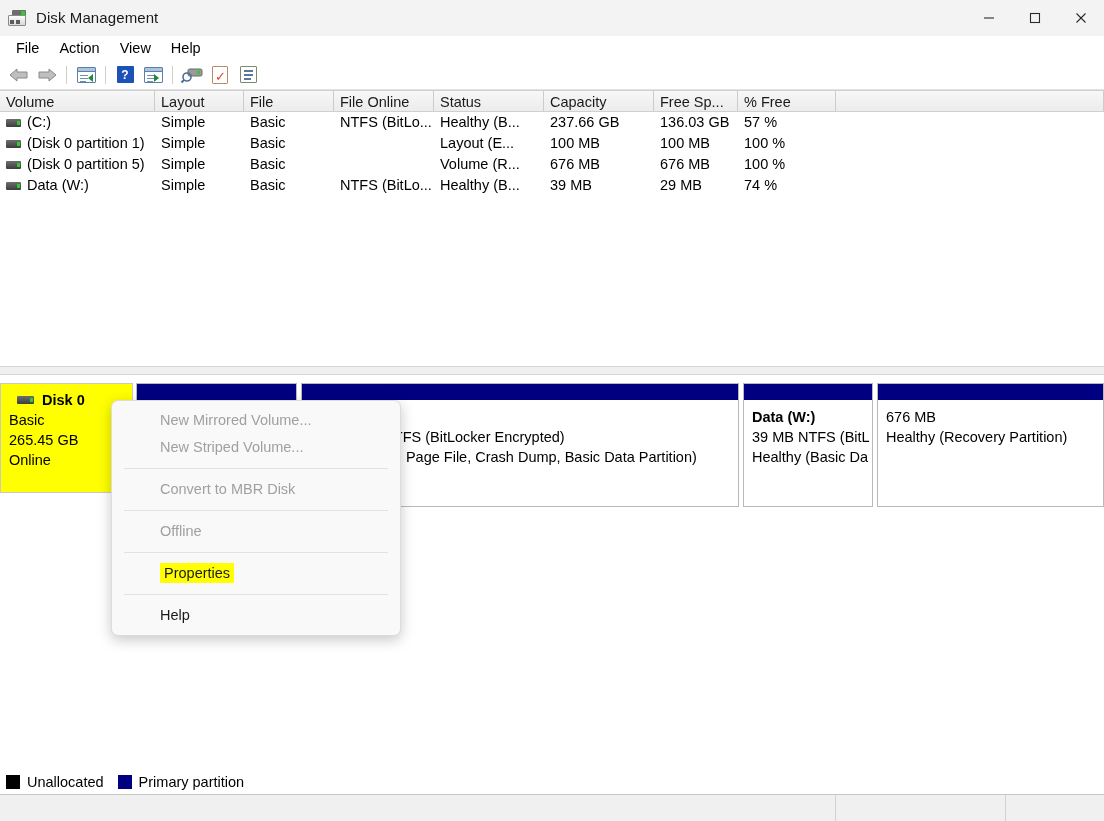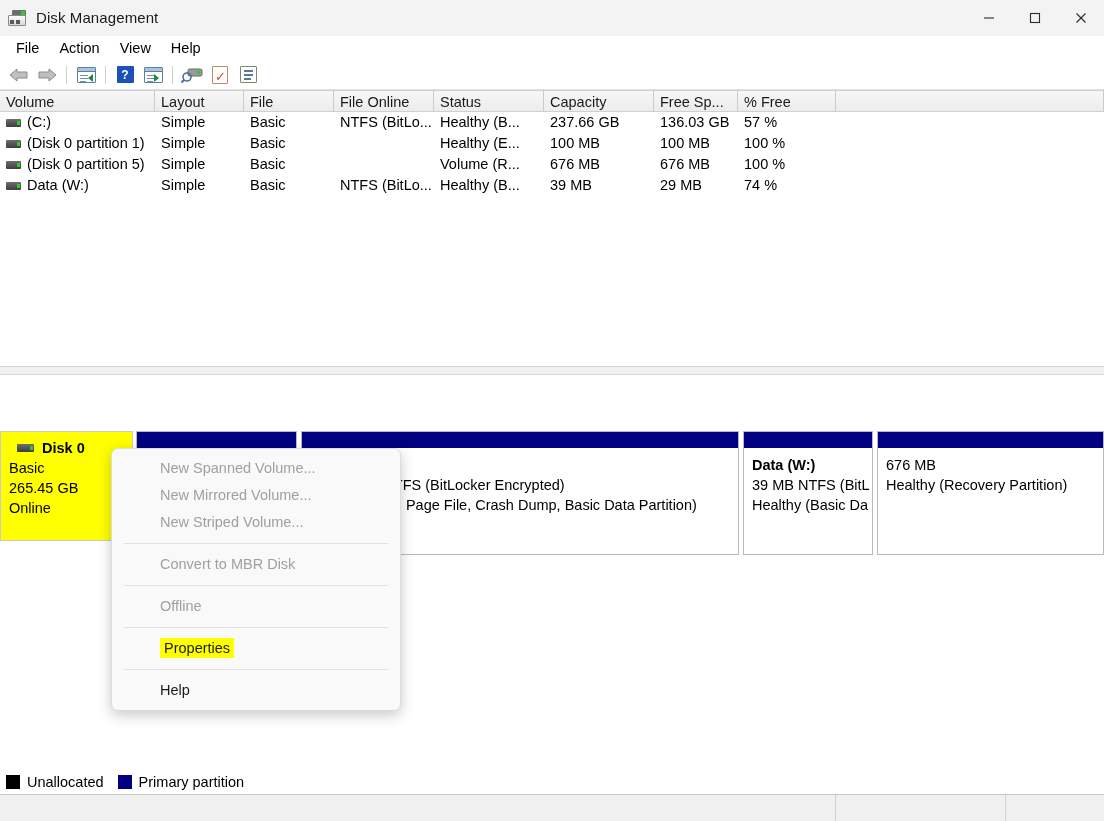--- a/index.html
+++ b/index.html
@@ -146,21 +146,20 @@
     background: #f0f0f0;
     border-top: 1px solid #d6d6d6;
     border-bottom: 1px solid #d6d6d6;
   }
 
   
   .diskview {
     position: relative;
     background: #ffffff;
     height: 362px;
-    margin-top: 48px;
   }
   .diskrow {
     position: absolute;
     left: 0; top: 8px;
     width: 1104px;
     height: 126px;
   }
   .diskinfo {
     position: absolute;
     left: 0; top: 0;
@@ -386,21 +385,21 @@
     <div class="cell" style="width:98px">57 %</div>
   </div>
 
   <div class="vrow">
     <div class="cell" style="width:155px">
       <span class="vol-icon"></span><span>(Disk 0 partition 1)</span>
     </div>
     <div class="cell" style="width:89px">Simple</div>
     <div class="cell" style="width:90px">Basic</div>
     <div class="cell" style="width:100px"></div>
-    <div class="cell" style="width:110px">Healthy (E...</div>
+    <div class="cell" style="width:110px">Layout (E...</div>
     <div class="cell" style="width:110px">100 MB</div>
     <div class="cell" style="width:84px">100 MB</div>
     <div class="cell" style="width:98px">100 %</div>
   </div>
 
   <div class="vrow">
     <div class="cell" style="width:155px">
       <span class="vol-icon"></span><span>(Disk 0 partition 5)</span>
     </div>
     <div class="cell" style="width:89px">Simple</div>
@@ -478,21 +477,20 @@
           <div class="pname"></div>
           <div>676 MB</div>
           <div>Healthy (Recovery Partition)</div>
         </div>
       </div>
 
     </div>
   </div>
 
   <div class="ctxmenu" style="top:25px;">
-    <div class="ctxitem disabled">New Spanned Volume...</div>
     <div class="ctxitem disabled">New Mirrored Volume...</div>
     <div class="ctxitem disabled">New Striped Volume...</div>
     <div class="ctxsep"></div>
     <div class="ctxitem disabled">Convert to MBR Disk</div>
     <div class="ctxsep"></div>
     <div class="ctxitem disabled">Offline</div>
     <div class="ctxsep"></div>
     <div class="ctxitem"><span class="hl">Properties</span></div>
     <div class="ctxsep"></div>
     <div class="ctxitem">Help</div>

